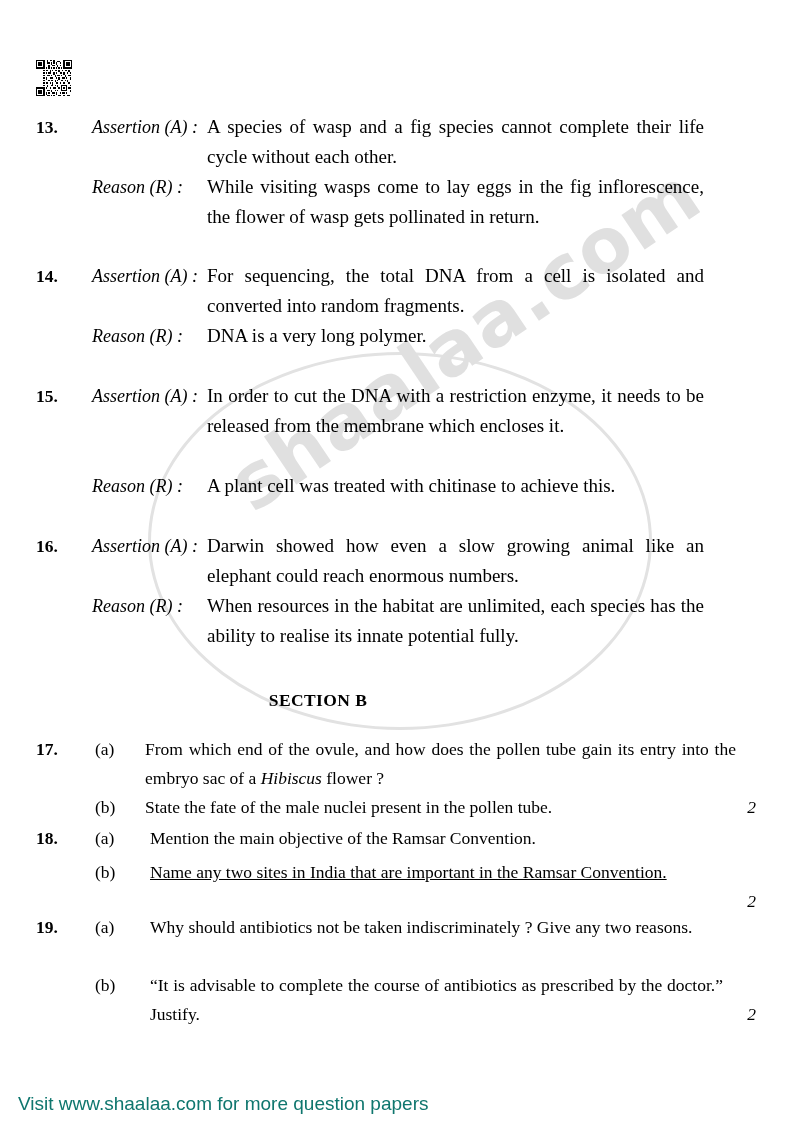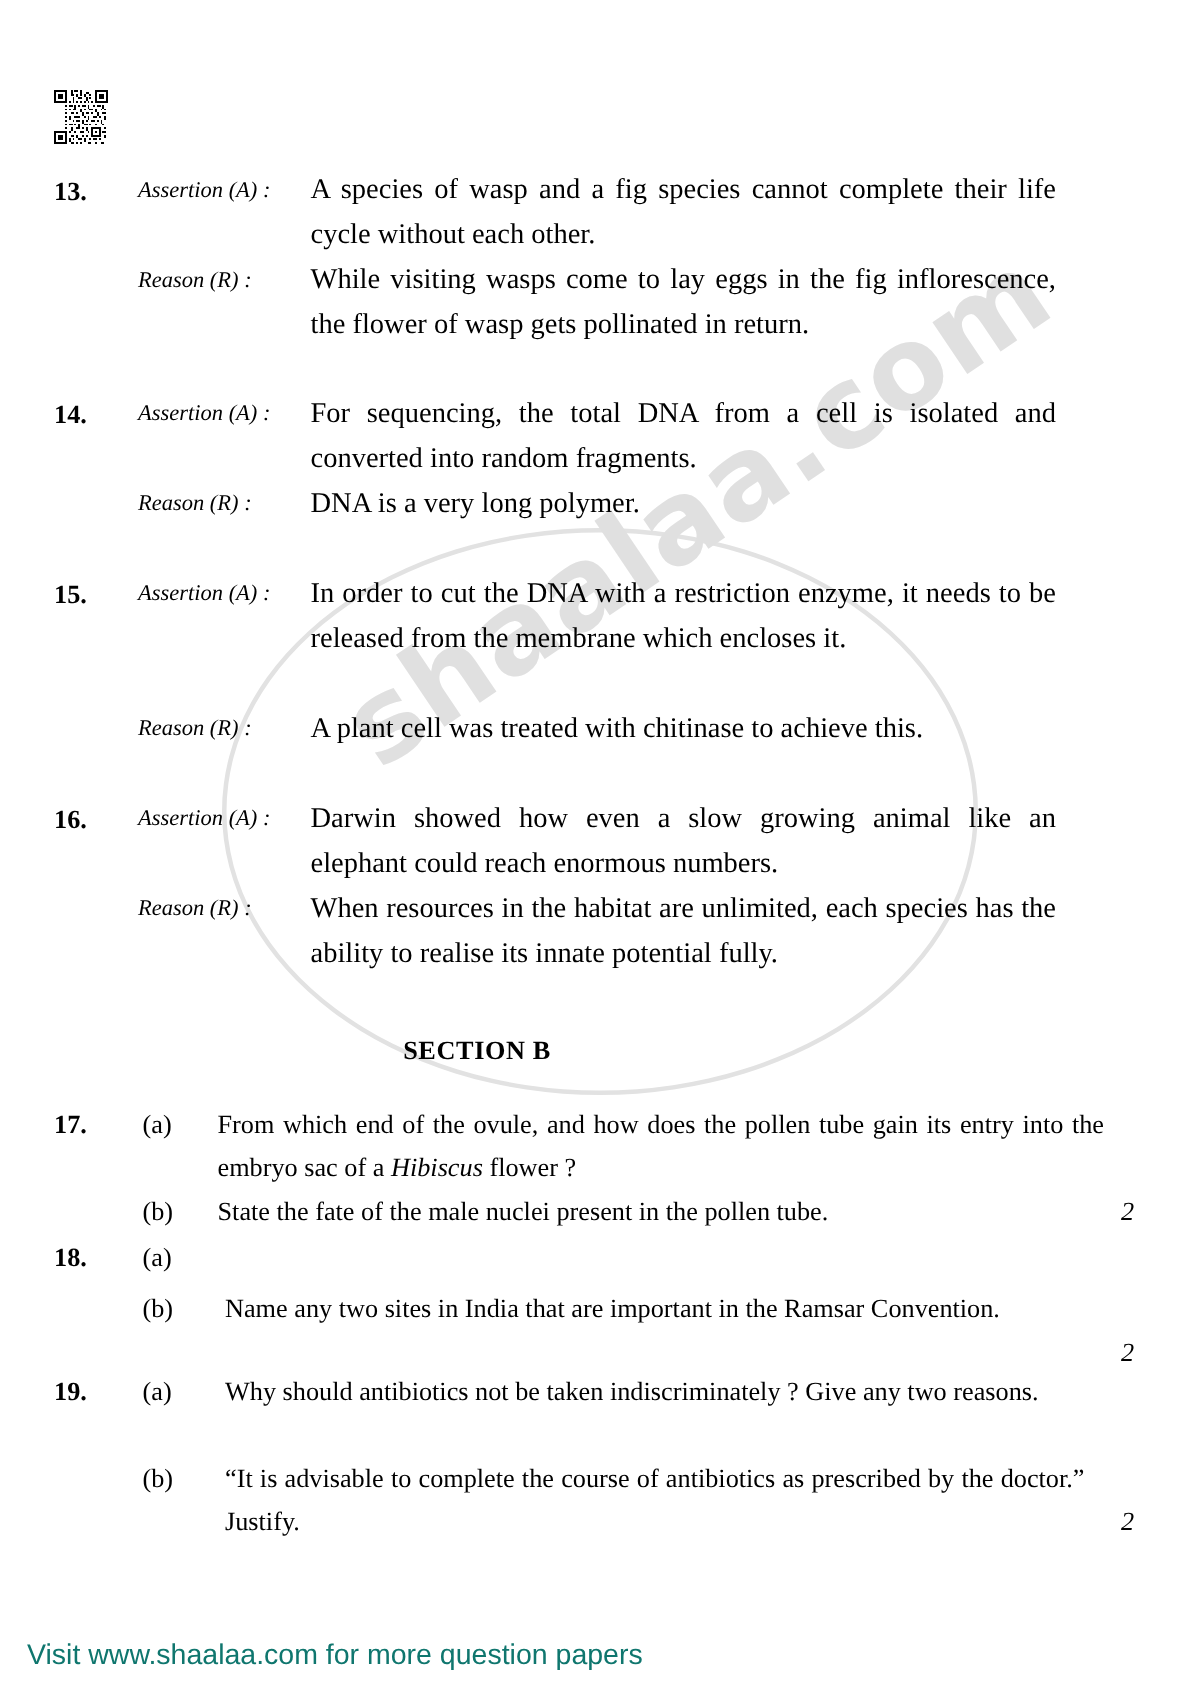--- a/index.html
+++ b/index.html
@@ -82,21 +82,21 @@
     width: 44px;
     font-size: 17.5px;
     font-weight: bold;
     text-align: left;
     line-height: 30px;
   }
   .arlabel {
     position: absolute;
     top: 0;
     width: 130px;
-    font-size: 15px;
+    font-size: 18px;
     font-style: italic;
     line-height: 30px;
     text-align: left;
   }
   .arlabel.assertion { left: 92px; }
   .arlabel.reason    { left: 92px; }
   .arbody {
     position: absolute;
     left: 207px;
     top: 0;
@@ -415,24 +415,25 @@
       <span class="plet" style="left:95px;">(b)</span>
       <span class="pbody nojust" style="left:145px; width:545px;">State the fate of the male nuclei present in the pollen tube.</span>
       <span class="marks">2</span>
     </div>
   </div>
 
   <div class="pblock" style="top:824px;">
     <div class="prow" style="height:34px;">
       <span class="pnum">18.</span>
       <span class="plet" style="left:95px;">(a)</span>
+      <span class="pbody nojust" style="left:150px; width:560px;">Mention the main objective of the Ramsar Convention.</span>
     </div>
     <div class="prow" style="height:58px;">
       <span class="plet" style="left:95px;">(b)</span>
-      <span class="pbody" style="left:150px; width:575px;">Name any two sites in India that are important in the Ramsar Convention.</span>
+      <span class="pbody" style="left:150px; width:575px;text-decoration:underline;">Name any two sites in India that are important in the Ramsar Convention.</span>
       <span class="marks" style="top:29px;">2</span>
     </div>
   </div>
 
   <div class="pblock" style="top:913px;">
     <div class="prow" style="height:58px;">
       <span class="pnum">19.</span>
       <span class="plet" style="left:95px;">(a)</span>
       <span class="pbody" style="left:150px; width:570px;">Why should antibiotics not be taken indiscriminately ? Give any two reasons.</span>
     </div>

